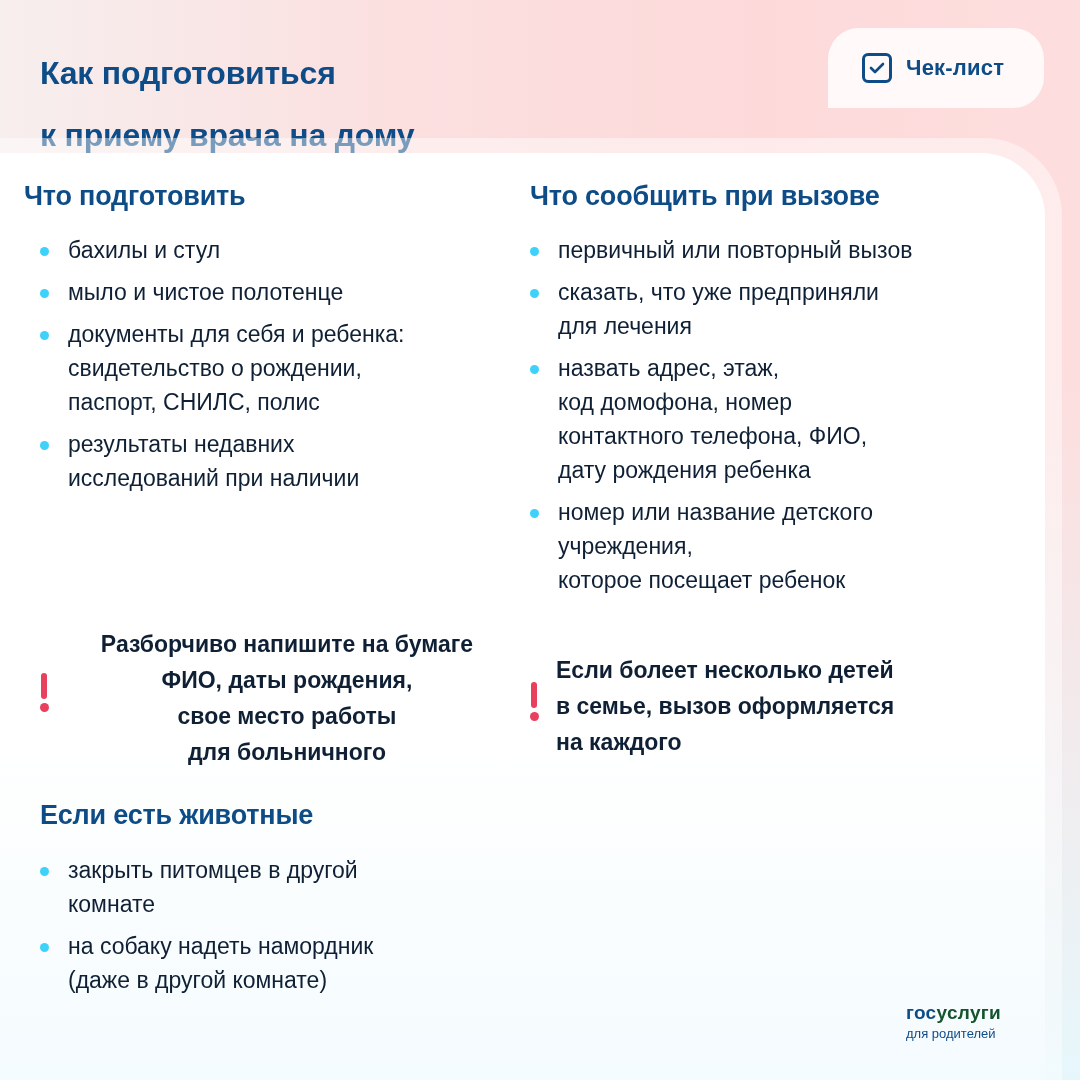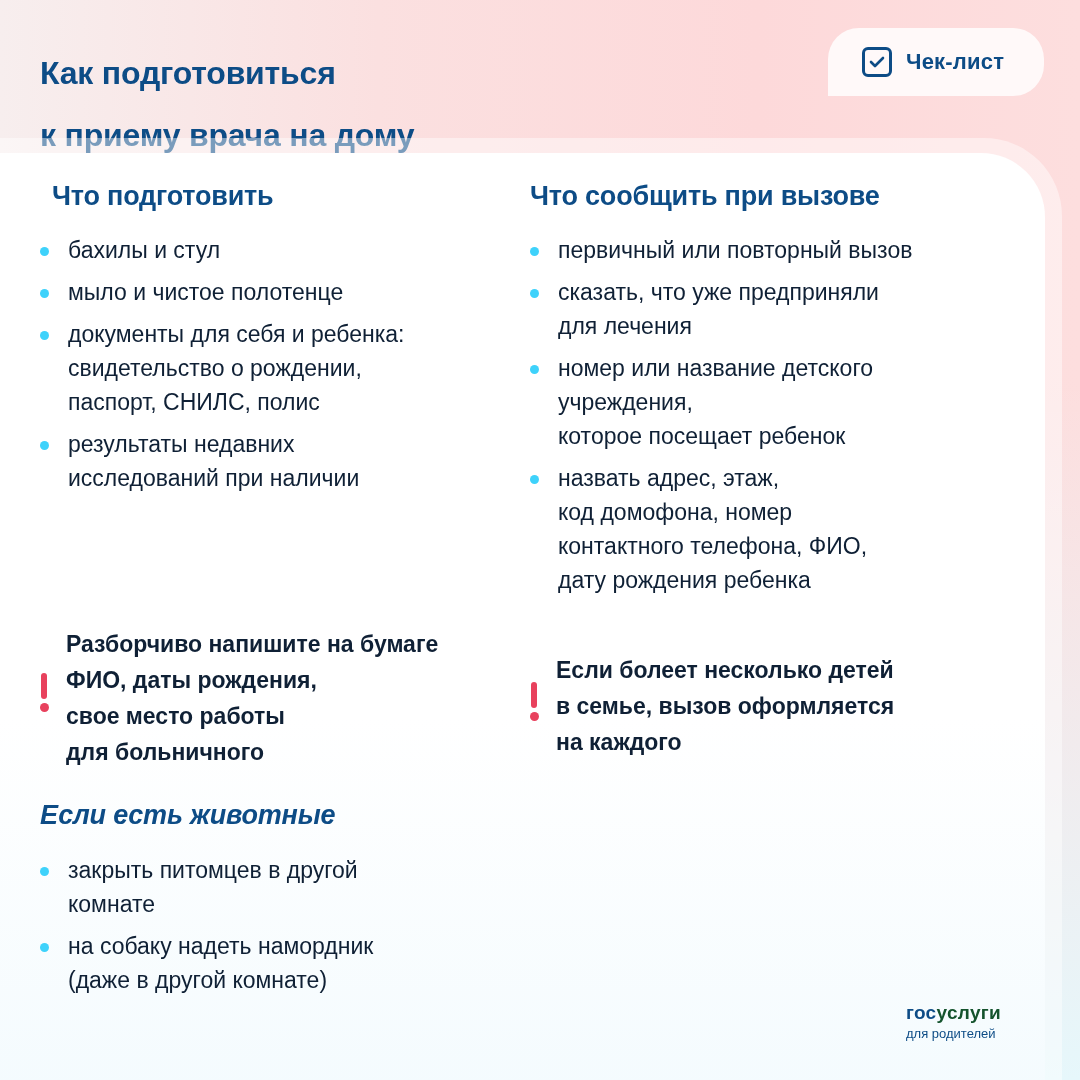--- a/index.html
+++ b/index.html
@@ -23,21 +23,21 @@
     background: linear-gradient(180deg, #ffffff 0%, #ffffff 60%, #f4fbfe 100%);
     border-top-right-radius: 64px;
   }
   .title {
     position: absolute; left: 40px; top: 32px;
     color: #0d4c86; font-weight: bold; font-size: 32px; line-height: 42px;
     letter-spacing: -0.2px;
   }
   .title div { white-space: nowrap; margin-top: 20px; }
   .badge {
-    position: absolute; left: 828px; top: 28px; width: 216px; height: 68px;
+    position: absolute; left: 828px; top: 28px; width: 216px; height: 80px;
     background: rgba(255,255,255,0.82);
     border-radius: 31px 31px 31px 0;
     display: flex; align-items: center; gap: 14px; padding-left: 34px;
   }
   .badge-icon {
     width: 30px; height: 30px; border: 3px solid #0d4c86; border-radius: 6px;
     display: flex; align-items: center; justify-content: center;
   }
   .badge-label { color: #0d4c86; font-size: 22px; font-weight: bold; letter-spacing: 0.2px; }
 
@@ -89,21 +89,21 @@
     <svg width="16" height="12" viewBox="0 0 16 12">
         <path d="M2 6 L6 10 L14 2" fill="none" stroke="#0d4c86" stroke-width="2.6" stroke-linecap="round" stroke-linejoin="round"></path>
       </svg>
   </span>
   <span class="badge-label">Чек-лист</span>
 </div>
 
 <div class="card-back"></div>
 <div class="card"></div>
 
-<div class="section-title" style="left:52px; top:181px;">Что подготовить</div>
+<div class="section-title" style="left:24px; top:181px;">Что подготовить</div>
 <ul class="list" style="left:40px; top:233px; width:470px;">
   <li>
       <span class="dot"></span>
       <span class="txt">бахилы и стул</span>
     </li>
   <li>
       <span class="dot"></span>
       <span class="txt">мыло и чистое полотенце</span>
     </li>
   <li>
@@ -112,32 +112,32 @@
 свидетельство о рождении,
 паспорт, СНИЛС, полис</span>
     </li>
   <li>
       <span class="dot"></span>
       <span class="txt">результаты недавних
 исследований при наличии</span>
     </li>
 </ul>
 
-<div class="note" style="left:38px; top:626px; width:470px;">
+<div class="note" style="left:38px; top:626px; width:470px;text-align:center;">
   <span class="excl" style="top:47px;">
       <span class="bar"></span>
       <span class="pt"></span>
     </span>
   <div class="txt">Разборчиво напишите на бумаге
 ФИО, даты рождения,
 свое место работы
 для больничного</div>
 </div>
 
-<div class="section-title" style="left:40px; top:800px;font-style:italic;">Если есть животные</div>
+<div class="section-title" style="left:40px; top:800px;">Если есть животные</div>
 <ul class="list" style="left:40px; top:853px; width:470px;">
   <li>
       <span class="dot"></span>
       <span class="txt">закрыть питомцев в другой
 комнате</span>
     </li>
   <li>
       <span class="dot"></span>
       <span class="txt">на собаку надеть намордник
 (даже в другой комнате)</span>
@@ -150,30 +150,30 @@
       <span class="dot"></span>
       <span class="txt">первичный или повторный вызов</span>
     </li>
   <li>
       <span class="dot"></span>
       <span class="txt">сказать, что уже предприняли
 для лечения</span>
     </li>
   <li>
       <span class="dot"></span>
-      <span class="txt">номер или название детского
-учреждения,
-которое посещает ребенок</span>
-    </li>
-  <li>
-      <span class="dot"></span>
       <span class="txt">назвать адрес, этаж,
 код домофона, номер
 контактного телефона, ФИО,
 дату рождения ребенка</span>
+    </li>
+  <li>
+      <span class="dot"></span>
+      <span class="txt">номер или название детского
+учреждения,
+которое посещает ребенок</span>
     </li>
 </ul>
 
 <div class="note" style="left:528px; top:652px; width:470px;">
   <span class="excl" style="top:30px;">
       <span class="bar"></span>
       <span class="pt"></span>
     </span>
   <div class="txt">Если болеет несколько детей
 в семье, вызов оформляется

